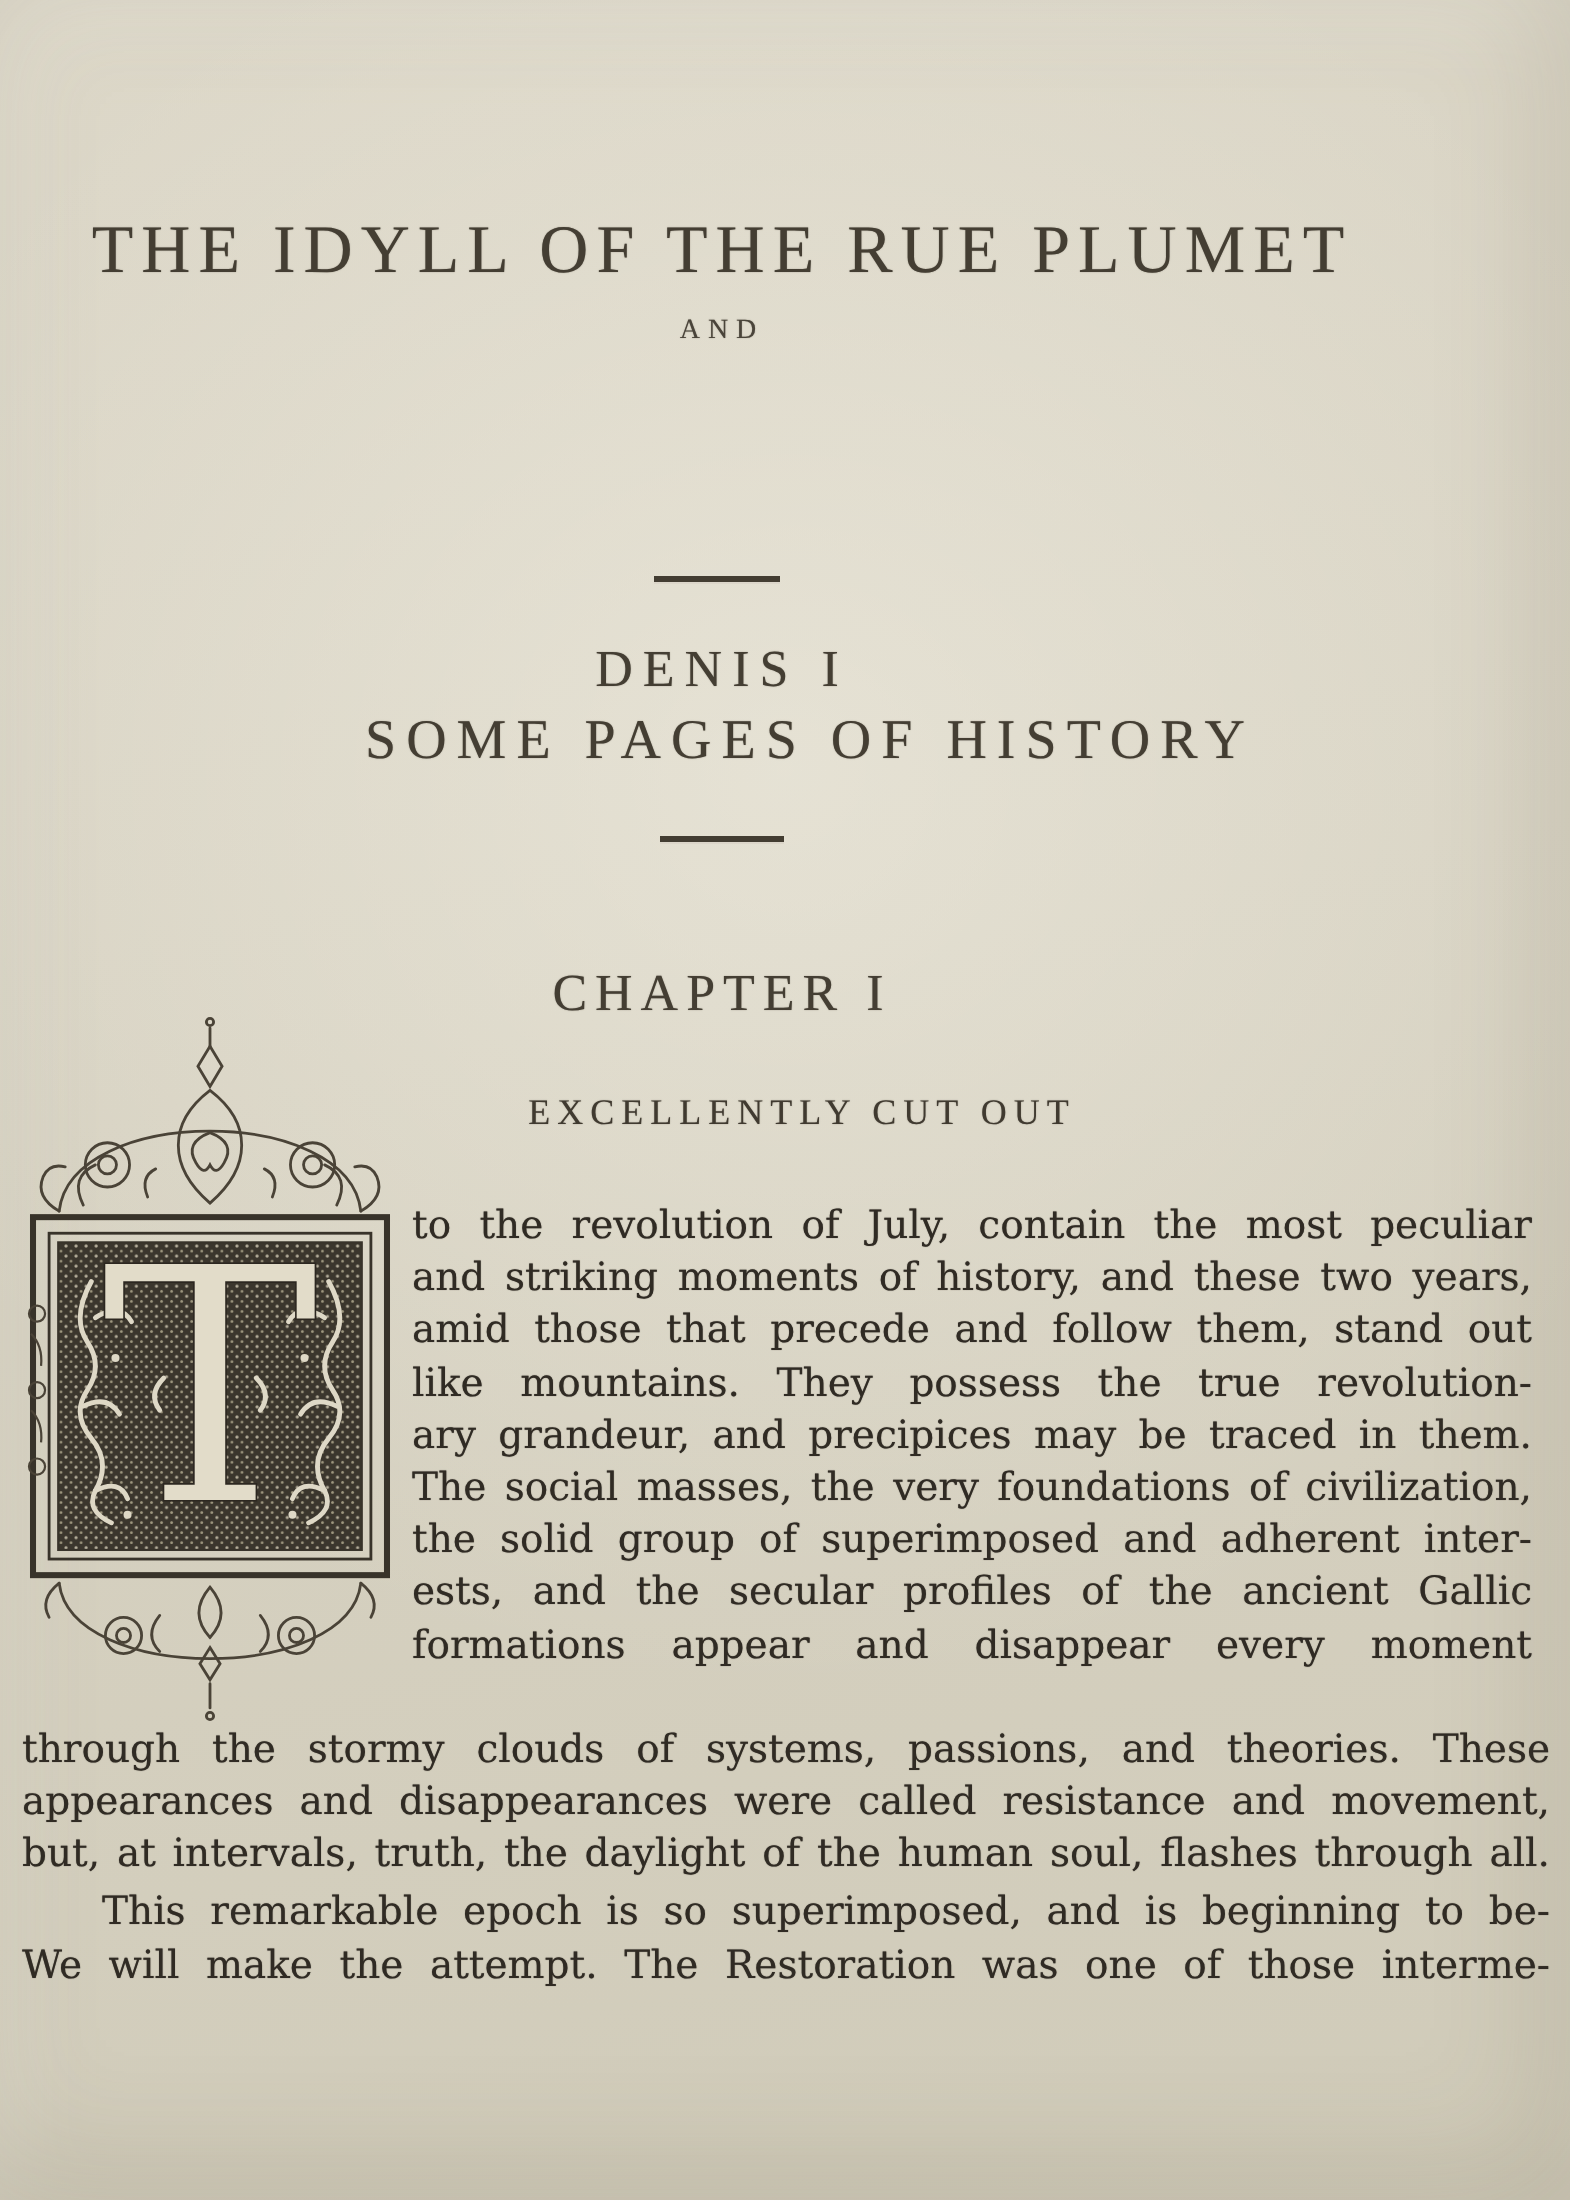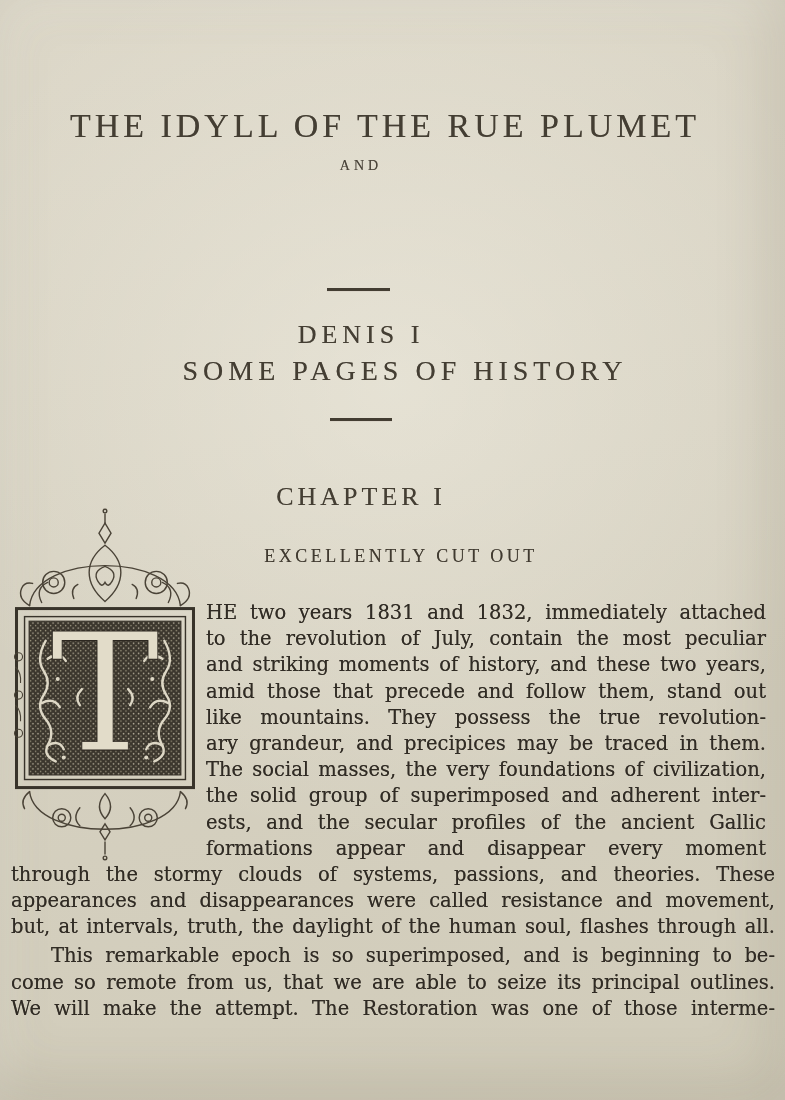--- a/index.html
+++ b/index.html
@@ -48,21 +48,21 @@
   .para2 .line{line-height:26.6px;}
   .indent-first{padding-left:40px;}
   .ornament{position:absolute;left:10px;top:506px;width:190px;height:358px;}
   .ornament svg{display:block;}
 </style>
 </head>
 <body>
 
 <div class="page">
 
-  <div class="head-band display title-line" style="top:107px;padding-left:24px;">THE IDYLL OF THE RUE PLUMET</div>
+  <div class="head-band display title-line" style="top:107px;">THE IDYLL OF THE RUE PLUMET</div>
   <div class="head-band display conj" style="top:158px;">AND</div>
 
   <div class="rule" style="top:288px;left:327px;width:63px;"></div>
 
   <div class="head-band display book-label" style="top:320px;">DENIS I</div>
   <div class="head-band display book-title" style="top:355px;padding-left:44px;">SOME PAGES OF HISTORY</div>
 
   <div class="rule" style="top:418px;left:330px;width:62px;"></div>
 
   <div class="head-band display chapter-label" style="top:482px;">CHAPTER I</div>
@@ -144,37 +144,35 @@
         <circle cx="7" cy="150" r="4"></circle>
         <circle cx="7" cy="188" r="4"></circle>
         <circle cx="7" cy="226" r="4"></circle>
         <path d="M4,160 q6,6 5,16"></path>
         <path d="M4,198 q6,6 5,16"></path>
       </g>
     </svg>
   </div>
 
   <div class="bodytext" style="left:206px;top:600px;width:560px;">
-    <div class="line">HE two years 1831 and 1832, immediately attached</div>
     <div class="line">to the revolution of July, contain the most peculiar</div>
     <div class="line">and striking moments of history, and these two years,</div>
     <div class="line">amid those that precede and follow them, stand out</div>
     <div class="line">like mountains.  They possess the true revolution-</div>
     <div class="line">ary grandeur, and precipices may be traced in them.</div>
     <div class="line">The social masses, the very foundations of civilization,</div>
     <div class="line">the solid group of superimposed and adherent inter-</div>
     <div class="line">ests, and the secular profiles of the ancient Gallic</div>
     <div class="line">formations appear and disappear every moment</div>
   </div>
 
   <div class="bodytext" style="left:11px;top:862px;width:764px;">
     <div class="line">through the stormy clouds of systems, passions, and theories.  These</div>
     <div class="line">appearances and disappearances were called resistance and movement,</div>
     <div class="line">but, at intervals, truth, the daylight of the human soul, flashes through all.</div>
   </div>
 
   <div class="bodytext para2" style="left:11px;top:943px;width:764px;">
     <div class="line indent-first">This remarkable epoch is so superimposed, and is beginning to be-</div>
-    <div class="line">come so remote from us, that we are able to seize its principal outlines.</div>
     <div class="line">We will make the attempt.  The Restoration was one of those interme-</div>
   </div>
 
 </div>
 
 </body></html>

